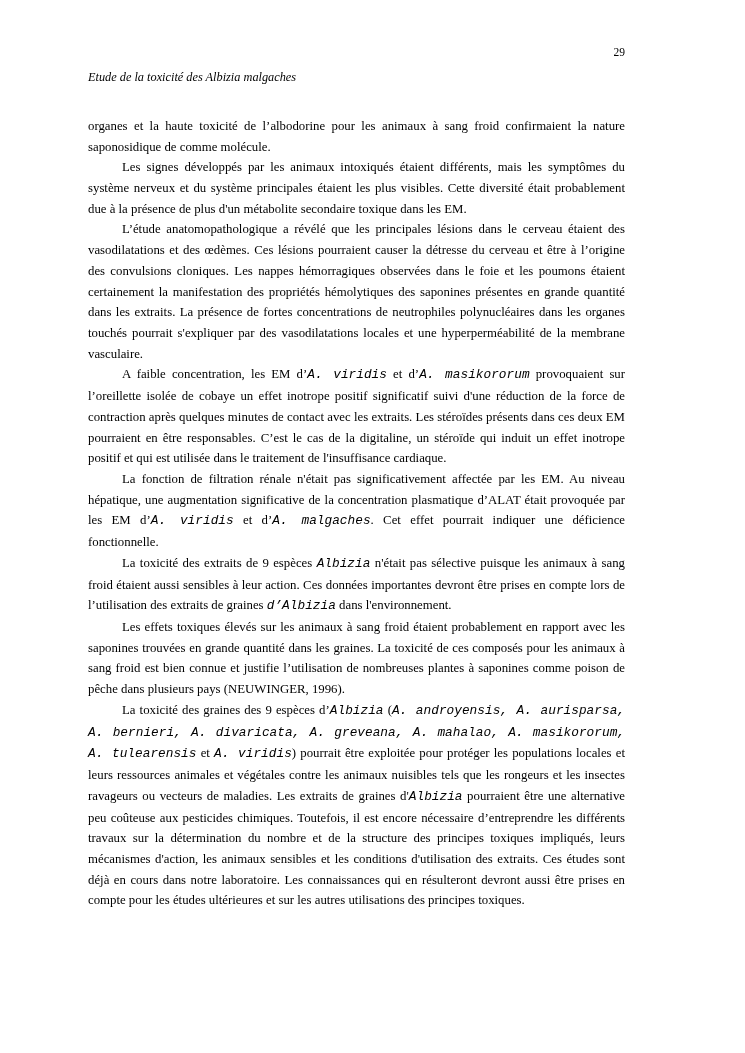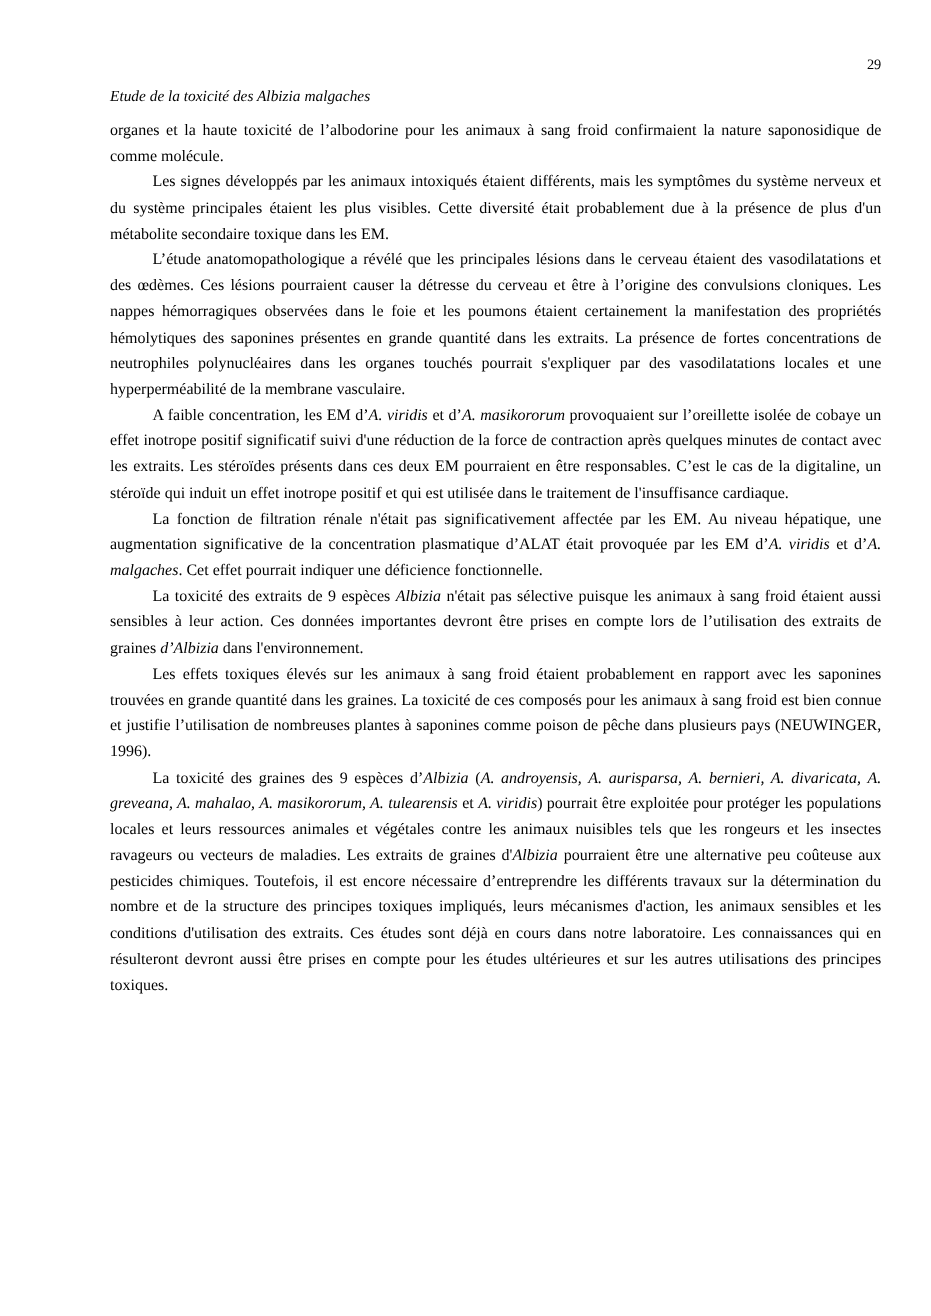--- a/index.html
+++ b/index.html
@@ -11,50 +11,51 @@
     width: 745px;
     height: 1053px;
     font-family: "Liberation Serif", serif;
     color: #000000;
   }
   .page {
     position: relative;
     width: 745px;
     height: 1053px;
     box-sizing: border-box;
-    padding: 46px 40px 0 88px;
+    padding: 46px 120px 0 88px;
   }
   .page-number {
     text-align: right;
     font-size: 11.5px;
     line-height: 1.2;
     margin-bottom: 10px;
   }
   .running-head {
     font-style: italic;
     font-size: 12.3px;
     line-height: 1.3;
-    margin-bottom: 8px;
+    margin-bottom: 30px;
   }
   .body-text p {
     margin: 0 0 0 0;
     font-size: 12.8px;
     line-height: 1.62;
     text-align: justify;
     text-justify: inter-word;
     hyphens: manual;
   }
   .body-text p.indent {
     text-indent: 34px;
   }
   .body-text p + p {
     margin-top: 0px;
   }
   i {
     font-style: italic;
+    font-family: Liberation Mono, monospace;
   }
 </style>
 </head>
 <body>
 
 <div class="page">
 
   <div class="page-number">29</div>
 
   <div class="running-head">Etude de la toxicité des Albizia malgaches</div>

